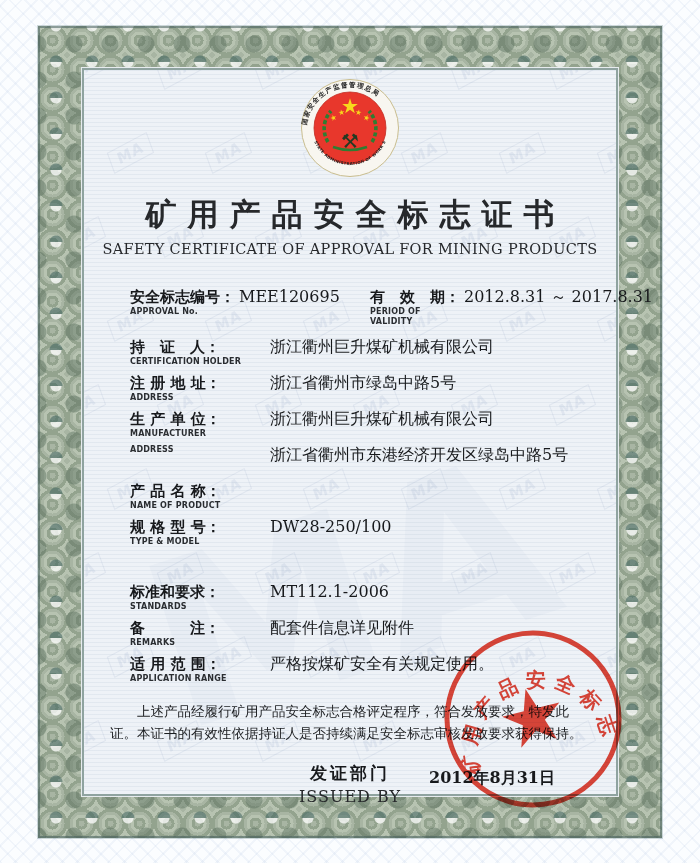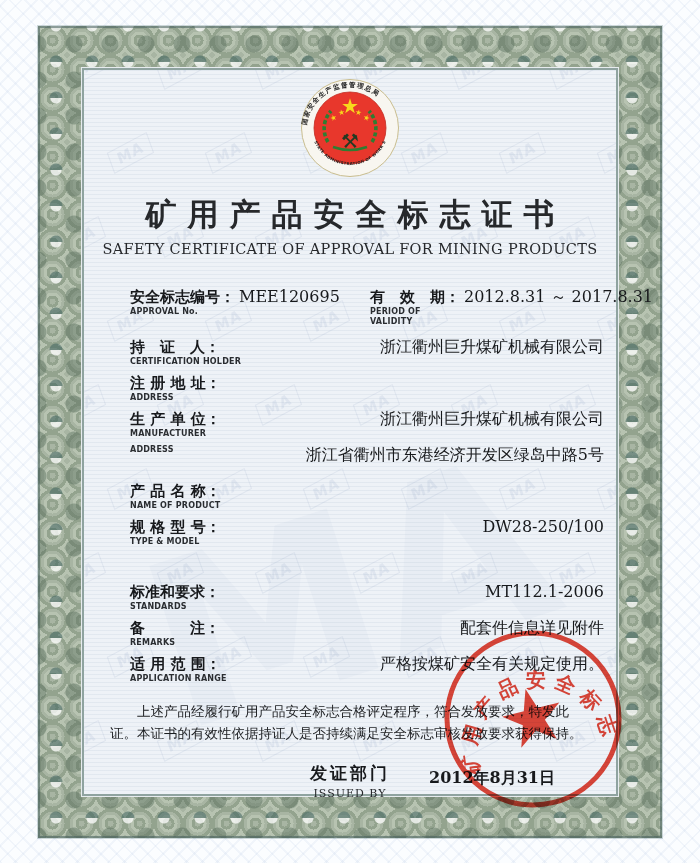--- a/index.html
+++ b/index.html
@@ -74,33 +74,33 @@
     font-size:15px;font-weight:bold;white-space:nowrap;line-height:20px;color:#17191c;
   }
   .flabel .en{
     font-size:8px;font-weight:bold;letter-spacing:.2px;line-height:10px;color:#2a2d31;
     font-family:"DejaVu Sans",sans-serif;
   }
   .fvalue{
     font-family:"DejaVu Serif",serif;font-weight:normal;
     font-size:16px;line-height:20px;color:#17191c;padding-left:4px;white-space:nowrap;
   }
-  .field-row{display:flex;margin-bottom:5px;min-height:31px;justify-content:space-between;}
+  .field-row{display:flex;margin-bottom:5px;min-height:31px;}
   .field-row .flabel{width:136px;flex:none;}
   .block2{margin-top:34px;}
   
   .statement{
     margin:16px 28px 0 26px;
     font-family:"DejaVu Serif",serif;
     font-size:13.5px;line-height:1.6;text-indent:2em;color:#1b1d20;font-weight:500;
   }
   
   .issued{margin-top:18px;text-align:center;}
   .issued .cn{font-size:17px;font-weight:bold;letter-spacing:3px;color:#17191c;}
-  .issued .en{font-family:"DejaVu Serif",serif;font-size:11px;letter-spacing:1px;margin-top:2px;color:#26282b;}
+  .issued .en{font-family:"DejaVu Serif",serif;font-size:16px;letter-spacing:1px;margin-top:2px;color:#26282b;}
   .issue-date{
     position:absolute;left:345px;top:698px;z-index:3;
     font-family:"DejaVu Serif",serif;font-weight:bold;font-size:16px;color:#17191c;
   }
   
   .stamp{
     position:absolute;left:356px;top:556px;width:186px;height:186px;z-index:4;
     transform:rotate(-14deg);opacity:.9;mix-blend-mode:multiply;
   }
 </style>
@@ -227,20 +227,21 @@
               <div class="cn">持　证　人：</div>
               <div class="en">CERTIFICATION HOLDER</div>
             </div>
           <div class="fvalue">浙江衢州巨升煤矿机械有限公司</div>
         </div>
         <div class="field-row">
           <div class="flabel">
               <div class="cn">注 册 地 址：</div>
               <div class="en">ADDRESS</div>
             </div>
+          <div class="fvalue">浙江省衢州市绿岛中路5号</div>
         </div>
         <div class="field-row">
           <div class="flabel">
               <div class="cn">生 产 单 位：</div>
               <div class="en">MANUFACTURER</div>
             </div>
           <div class="fvalue">浙江衢州巨升煤矿机械有限公司</div>
         </div>
         <div class="field-row">
           <div class="flabel">

